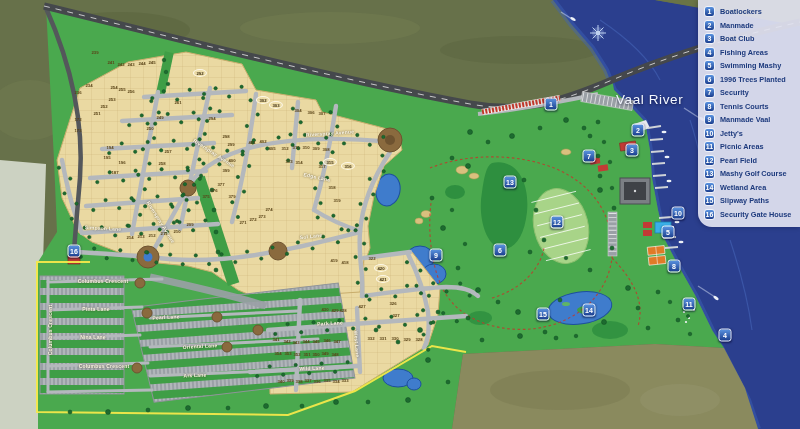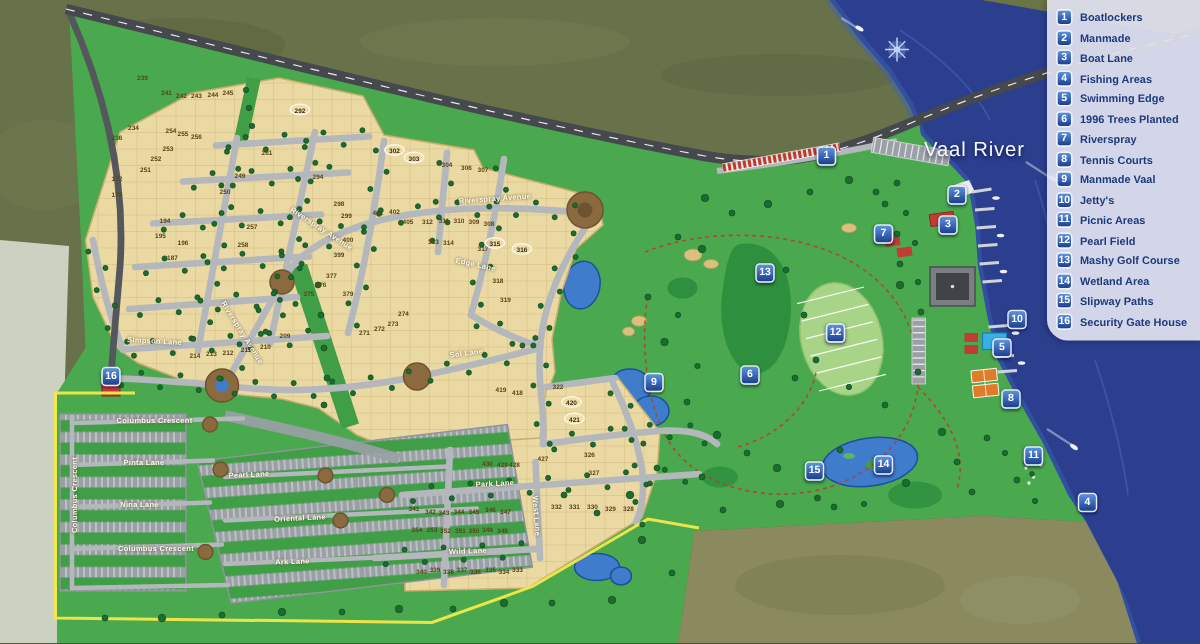--- a/index.html
+++ b/index.html
@@ -700,37 +700,37 @@
         <div class="legend-row">
           <div class="lbadge">1</div>
           <div class="ltext">Boatlockers</div>
         </div>
         <div class="legend-row">
           <div class="lbadge">2</div>
           <div class="ltext">Manmade</div>
         </div>
         <div class="legend-row">
           <div class="lbadge">3</div>
-          <div class="ltext">Boat Lane</div>
+          <div class="ltext">Boat Club</div>
         </div>
         <div class="legend-row">
           <div class="lbadge">4</div>
           <div class="ltext">Fishing Areas</div>
         </div>
         <div class="legend-row">
           <div class="lbadge">5</div>
-          <div class="ltext">Swimming Edge</div>
+          <div class="ltext">Swimming Mashy</div>
         </div>
         <div class="legend-row">
           <div class="lbadge">6</div>
           <div class="ltext">1996 Trees Planted</div>
         </div>
         <div class="legend-row">
           <div class="lbadge">7</div>
-          <div class="ltext">Riverspray</div>
+          <div class="ltext">Security</div>
         </div>
         <div class="legend-row">
           <div class="lbadge">8</div>
           <div class="ltext">Tennis Courts</div>
         </div>
         <div class="legend-row">
           <div class="lbadge">9</div>
           <div class="ltext">Manmade Vaal</div>
         </div>
         <div class="legend-row">

